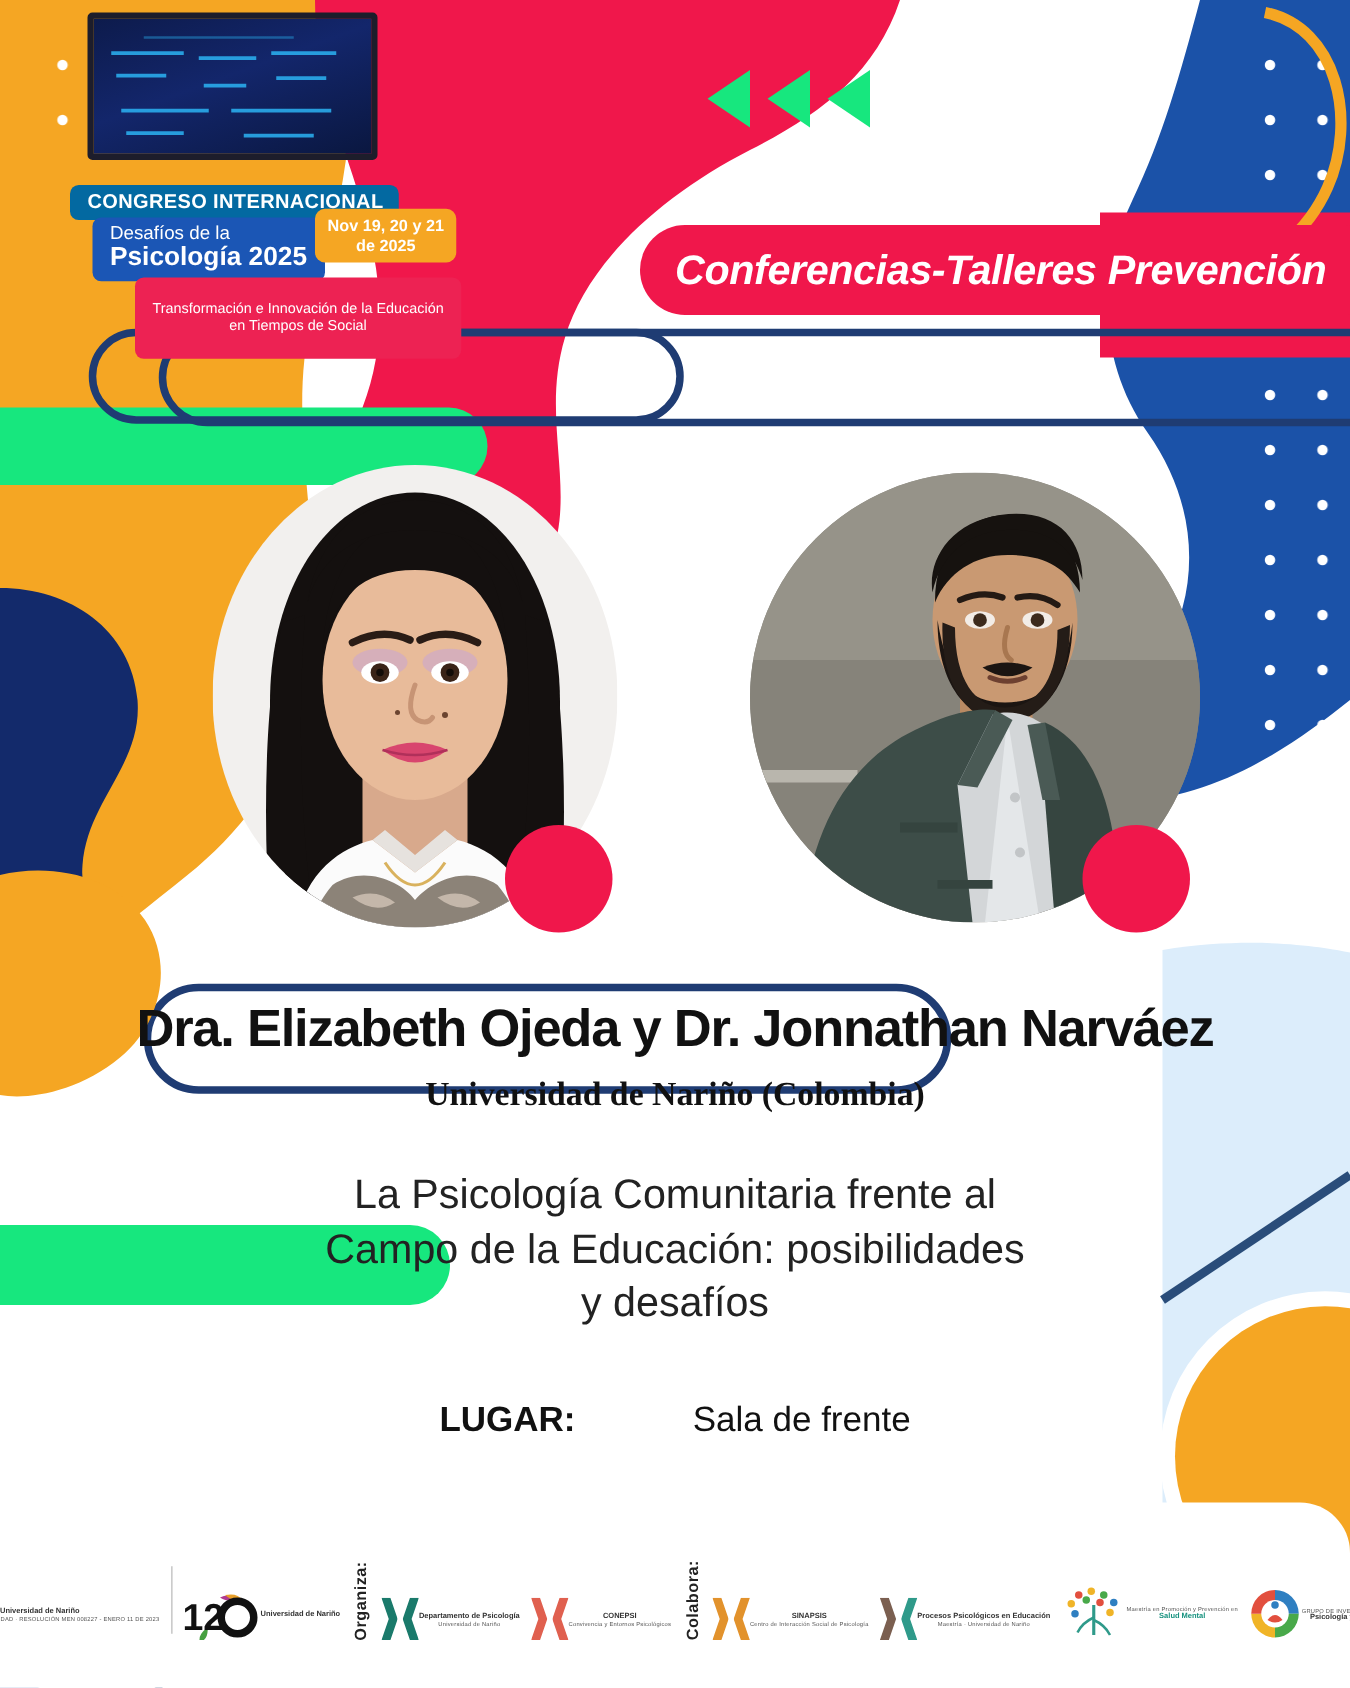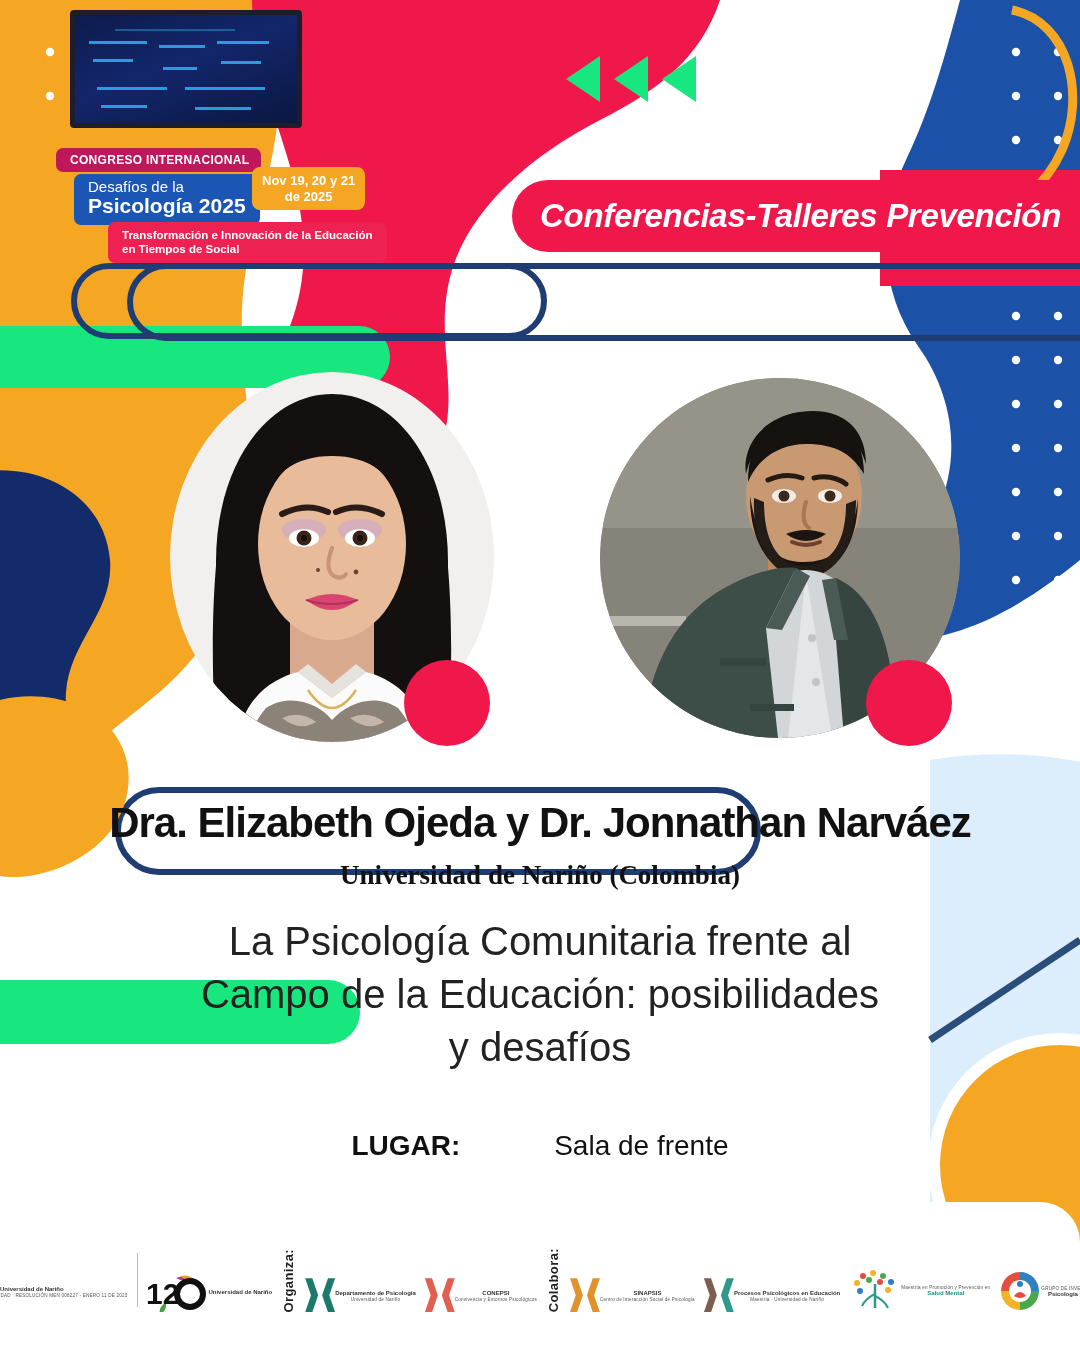--- a/index.html
+++ b/index.html
@@ -18,39 +18,39 @@
 
   
   .congress-logo { position:absolute; left:56px; top:10px; width:300px; z-index:6; }
   .screen-img {
     position:relative; left:14px; width:232px; height:118px;
     background:linear-gradient(160deg,#0d1b4c 0%,#13266b 45%,#0a1740 100%);
     border:5px solid #1d1d2b; border-radius:4px; overflow:hidden;
   }
   .screen-img .ln { position:absolute; background:#2bb3f3; opacity:.85; }
   .tag-green {
-    position:absolute; left:0; top:138px; background:#be185d; color:#fff;
-    font-size:12px; font-weight:bold; letter-spacing:.3px;
+    position:absolute; left:0; top:138px; background:#0369a1; color:#fff;
+    font-size:16px; font-weight:bold; letter-spacing:.3px;
     padding:5px 12px 5px 14px; border-radius:7px; white-space:nowrap;
   }
   .tag-blue {
     position:absolute; left:18px; top:164px; background:#1b56b5; color:#fff;
     padding:5px 14px 7px 14px; border-radius:7px; line-height:1.08; white-space:nowrap;
   }
   .tag-blue .l1 { font-size:15px; font-weight:normal; display:block; }
   .tag-blue .l2 { font-size:21px; font-weight:bold; display:block; }
   .tag-orange {
     position:absolute; left:196px; top:157px; background:#F5A623; color:#fff;
     font-size:13px; font-weight:bold; text-align:center; line-height:1.2;
     padding:6px 10px; border-radius:8px; white-space:nowrap;
   }
   .tag-crimson {
     position:absolute; left:52px; top:212px; background:#ED2253; color:#fff;
-    font-size:11.5px; font-weight:bold; text-align:left; line-height:1.25;
-    padding:6px 14px; border-radius:7px; white-space:nowrap;
+    font-size:11.5px; font-weight:normal; text-align:center; line-height:1.25;
+    padding:18px 14px; border-radius:7px; white-space:nowrap;
   }
 
   
   .arrows { position:absolute; left:566px; top:56px; z-index:5; display:flex; gap:14px; }
   .arrow {
     width:0; height:0; border-top:23px solid transparent; border-bottom:23px solid transparent;
     border-right:34px solid #17E77E;
   }
 
   
@@ -69,21 +69,21 @@
     position:absolute; border-radius:50%; overflow:hidden; z-index:6;
   }
   .photo-a { left:170px; top:372px; width:324px; height:370px; }
   .photo-b { left:600px; top:378px; width:360px; height:360px; }
   .dot-pink { position:absolute; border-radius:50%; background:#F0174B; z-index:7; }
 
   
   .content { position:absolute; left:0; top:800px; width:1080px; z-index:8; text-align:center; }
   .names { font-size:42px; font-weight:bold; color:#111; letter-spacing:-1px; line-height:1.1; }
   .affil { font-size:27px; font-weight:bold; color:#111; margin-top:14px;font-family:Liberation Serif, serif; }
-  .talk { font-size:40px; color:#222; line-height:1.32; margin-top:24px; font-weight:400; }
+  .talk { font-size:33px; color:#222; line-height:1.32; margin-top:42px; font-weight:400; }
   .place { margin-top:56px; font-size:28px; color:#111; }
   .place .lbl { font-weight:bold; }
   .place .val { display:inline-block; margin-left:86px; font-weight:400; }
 
   
   .footer {
     position:absolute; left:0; bottom:0; width:1080px; height:148px;
     background:#ffffff; border-top-right-radius:40px; z-index:9;
     display:flex; align-items:center; justify-content:center;
   }

